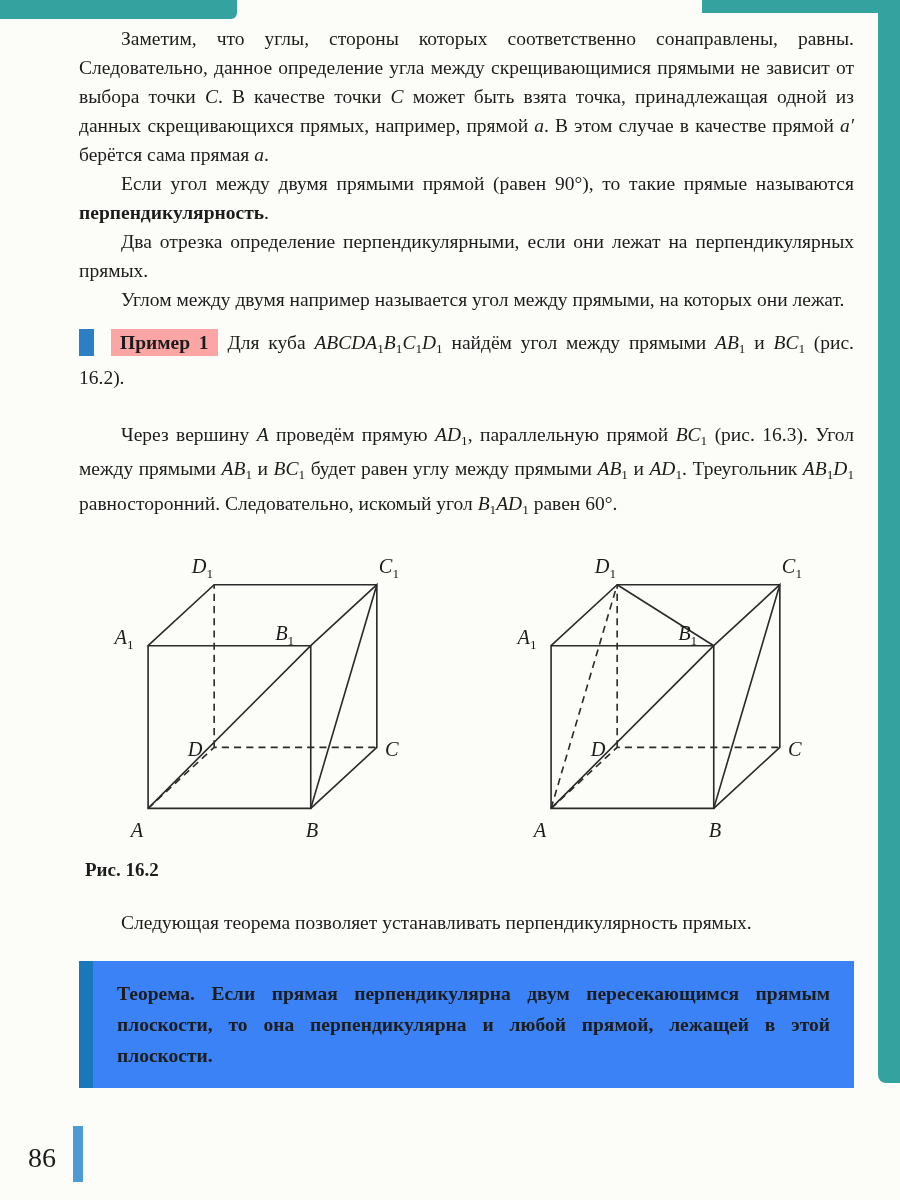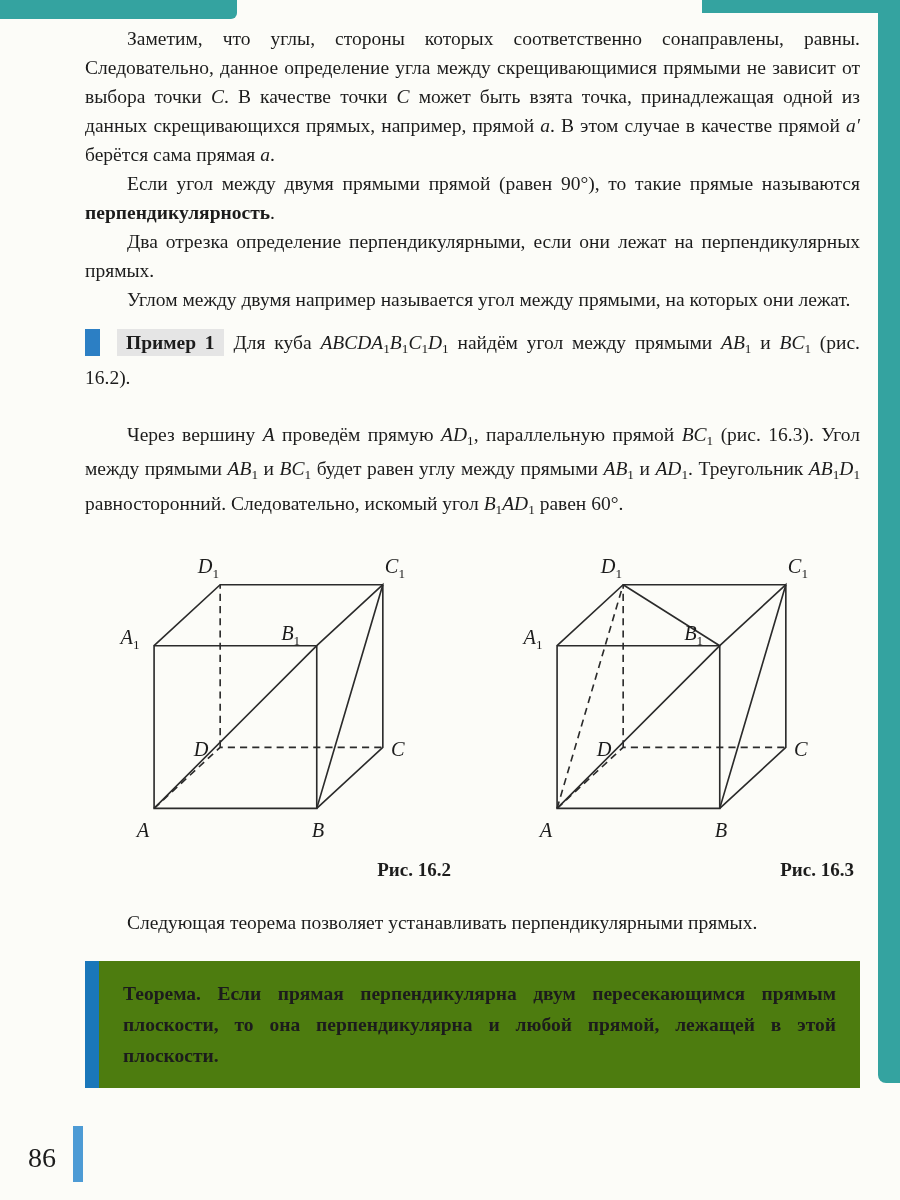--- a/index.html
+++ b/index.html
@@ -12,35 +12,35 @@
     overflow:hidden;
   }
   
   .teal { position:absolute; background:#34a3a0; }
   .teal-top-left   { left:0; top:0; width:237px; height:19px; border-radius:0 0 6px 0; }
   .teal-top-right  { left:702px; top:0; width:198px; height:13px; }
   .teal-right      { right:0; top:0; width:22px; height:1083px; border-radius:0 0 0 8px; }
 
   .content {
     position:absolute;
-    left:85px; top:24px;
+    left:79px; top:24px;
     width:775px;
   }
   p {
     margin:0;
     font-size:19.5px;
     line-height:29px;
     text-align:justify;
     text-indent:42px;
   }
   .it  { font-style:italic; }
   .bd  { font-weight:bold; }
   .sub { font-size:0.68em; vertical-align:-0.28em; font-style:normal; }
   .hl  {
-    background:#e5e5e5;
+    background:#fca5a5;
     padding:3px 9px;
     font-weight:bold;
     margin-right:10px;
   }
   .example-p { text-indent:0; margin-top:14px; margin-bottom:4px; }
   .marker {
     display:inline-block;
     width:15px; height:27px;
     background:#2c7fc4;
     vertical-align:-7px;
@@ -50,34 +50,34 @@
 
   .figures {
     display:flex;
     justify-content:space-between;
     margin-top:18px;
     padding:0 6px;
   }
   .fig { width:360px; text-align:center; }
   .fig svg { display:block; margin:0 auto; }
   .caption {
-    text-align:right;
+    text-align:left;
     text-indent:0;
     font-weight:bold;
     font-size:19px;
     margin-top:8px;
   }
   .svglabel { font-style:italic; font-size:20px; fill:#1c1c1c; }
   .svgsub { font-style:normal; font-size:13px; }
 
   .p-after-figs { margin-top:24px; }
 
   .theorem {
     position:relative;
-    background:#4d7c0f;
+    background:#3b82f6;
     margin-top:24px;
     padding:17px 24px 17px 38px;
     font-weight:bold;
     font-size:19.5px;
     line-height:31px;
     text-align:justify;
   }
   .theorem-bar {
     position:absolute;
     left:0; top:0; bottom:0;
@@ -165,26 +165,25 @@
         </g>
         <text class="svglabel" x="18" y="290">A</text>
         <text class="svglabel" x="190" y="290">B</text>
         <text class="svglabel" x="268" y="210">C</text>
         <text class="svglabel" x="74" y="210">D</text>
         <text class="svglabel" x="2" y="100"><tspan>A</tspan><tspan class="svgsub" dy="5">1</tspan></text>
         <text class="svglabel" x="160" y="96"><tspan>B</tspan><tspan class="svgsub" dy="5">1</tspan></text>
         <text class="svglabel" x="262" y="30"><tspan>C</tspan><tspan class="svgsub" dy="5">1</tspan></text>
         <text class="svglabel" x="78" y="30"><tspan>D</tspan><tspan class="svgsub" dy="5">1</tspan></text>
       </svg>
-      <p class="caption">Рис. 16.3</p>
     </div>
 
   </div>
 
-  <p class="p-after-figs">Следующая теорема позволяет устанавливать перпендикулярными прямых.</p>
+  <p class="p-after-figs">Следующая теорема позволяет устанавливать перпендикулярность прямых.</p>
 
   <div class="theorem">
     <div class="theorem-bar"></div>
     <span>Теорема. Если прямая перпендикулярна двум пересекающимся прямым плоскости, то она перпендикулярна и любой прямой, лежащей в этой плоскости.</span>
   </div>
 
 </div>
 
 <div class="pagenum">86</div>
 <div class="pagenum-bar"></div>

